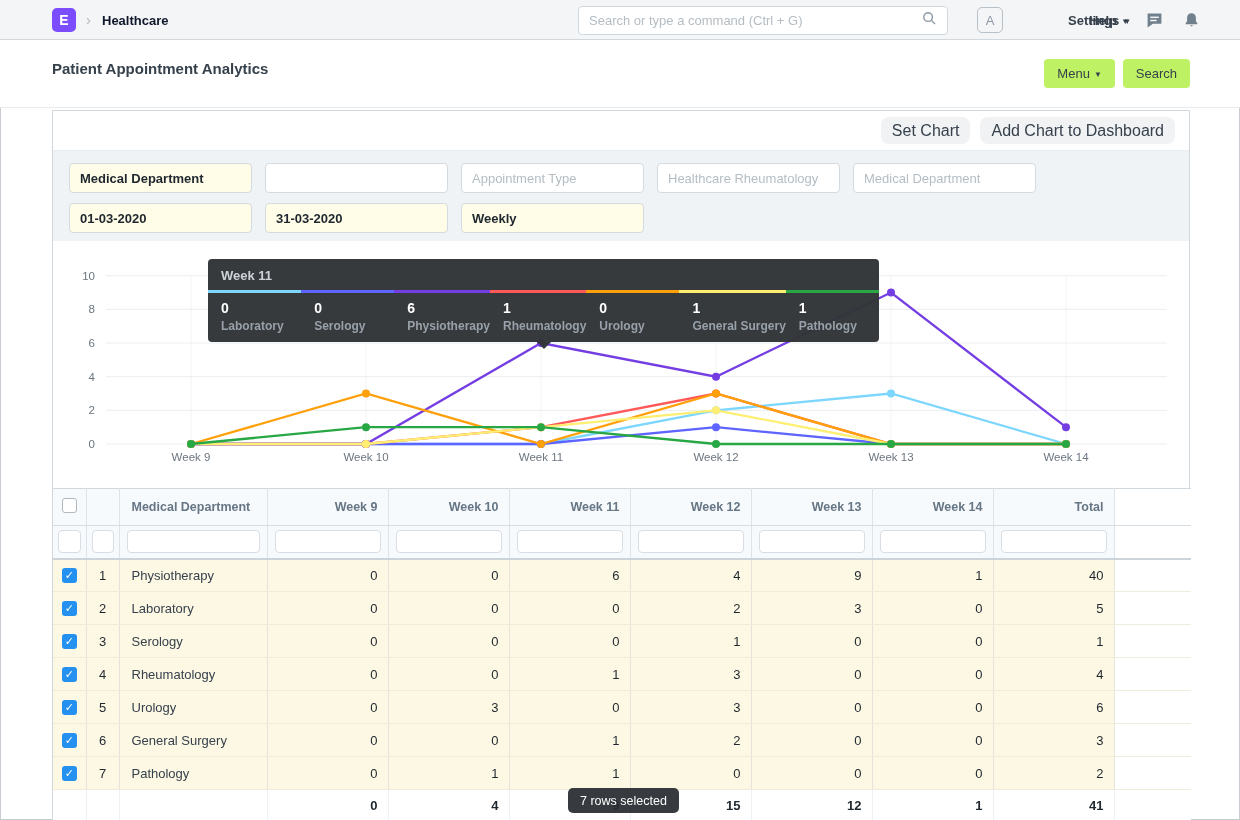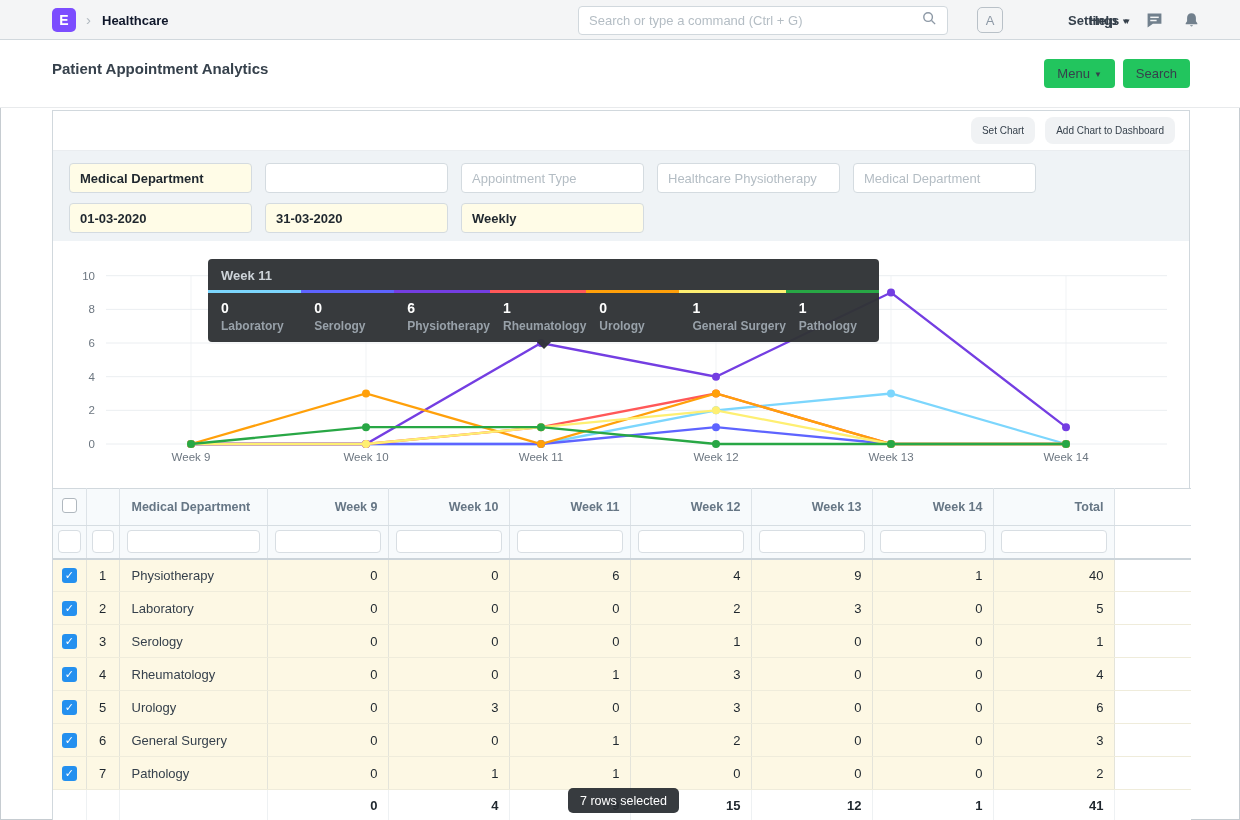--- a/index.html
+++ b/index.html
@@ -23,31 +23,31 @@
                 justify-content:center; cursor:pointer; }
   .nav-link { position:absolute; top:13px; font-size:13px; font-weight:bold; color:#36414c; cursor:pointer; }
   .caret { display:inline-block; font-size:8px; color:#36414c; vertical-align:1px; margin-left:4px; }
   .nav-icon { position:absolute; top:12px; cursor:pointer; }
 
   
   .page-head { position:absolute; left:0; top:40px; width:100%; height:68px; background:#fff;
                border-bottom:1px solid #e8eaec; }
   .page-title { position:absolute; left:52px; top:20px; font-size:15px; font-weight:bold; color:#36414c; }
   .page-actions { position:absolute; right:50px; top:19px; display:flex; gap:8px; }
-  .btn { background:#22c55e; border:none; border-radius:4px; height:29px; padding:0 13px;
+  .btn { background:#bef264; border:none; border-radius:4px; height:29px; padding:0 13px;
          font-size:13px; color:#36414c; font-family:inherit; cursor:pointer; white-space:nowrap; }
 
   
   .card { position:absolute; left:52px; top:110px; width:1138px; height:710px; background:#fff;
           border:1px solid #d1d8dd; border-bottom:none; }
   .report-toolbar { position:absolute; left:0; top:0; width:100%; height:40px; background:#fff;
                     border-bottom:1px solid #eaedf0; }
   .report-toolbar .actions { position:absolute; right:14px; top:6px; display:flex; gap:10px; }
   .btn-sm { background:#f0f2f4; border:none; border-radius:8px; height:27px; padding:0 11px;
-            font-size:10px; color:#36414c; font-family:inherit; cursor:pointer; white-space:nowrap; }
+            font-size:16px; color:#36414c; font-family:inherit; cursor:pointer; white-space:nowrap; }
 
   
   .filter-area { position:absolute; left:0; top:40px; width:100%; height:90px; background:#eff3f6; }
   .filter-row { position:absolute; left:16px; display:flex; gap:13px; }
   .filter-row.r1 { top:12px; } .filter-row.r2 { top:52px; }
   .filter-input { width:183px; height:30px; background:#fff; border:1px solid #d4dbe0; border-radius:4px;
                   display:flex; align-items:center; padding:0 10px; font-size:13px; color:#1f272e;
                   font-weight:bold; cursor:text; }
   .filter-input.filled { background:#fffce7; }
   .filter-input .ph { color:#b4bdc4; font-weight:normal; }
@@ -158,21 +158,21 @@
     </div>
 
     <div class="filter-area">
       <div class="filter-row r1" id="frow1">
           <div class="filter-input filled">Medical Department</div>
           <div class="filter-input"></div>
           <div class="filter-input">
             <span class="ph">Appointment Type</span>
           </div>
           <div class="filter-input">
-            <span class="ph">Healthcare Physiotherapy</span>
+            <span class="ph">Healthcare Rheumatology</span>
           </div>
           <div class="filter-input">
             <span class="ph">Medical Department</span>
           </div>
         </div>
       <div class="filter-row r2" id="frow2">
           <div class="filter-input filled">01-03-2020</div>
           <div class="filter-input filled">31-03-2020</div>
           <div class="filter-input filled">Weekly</div>
         </div>

